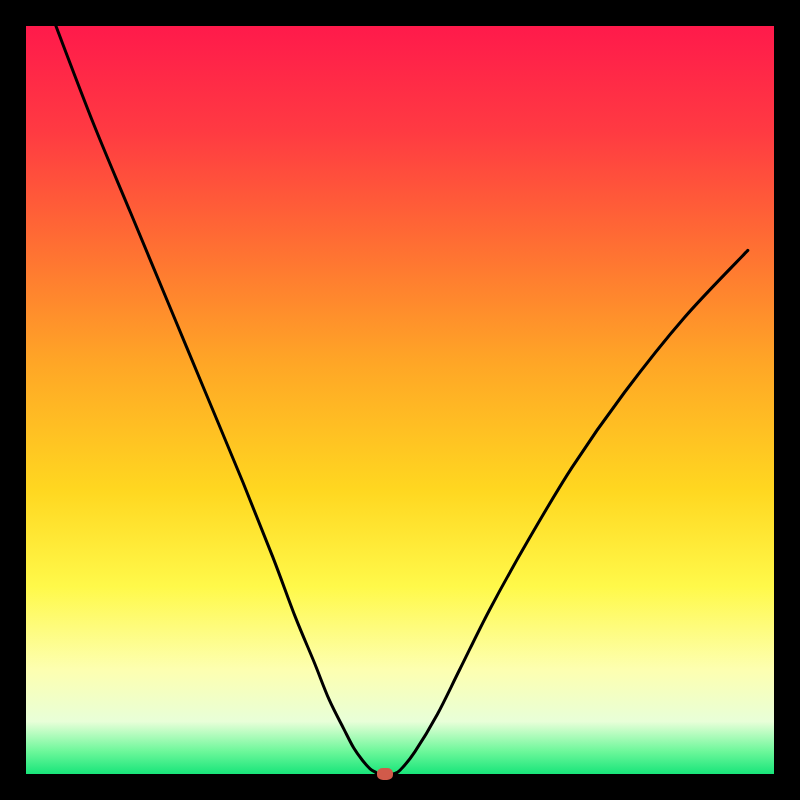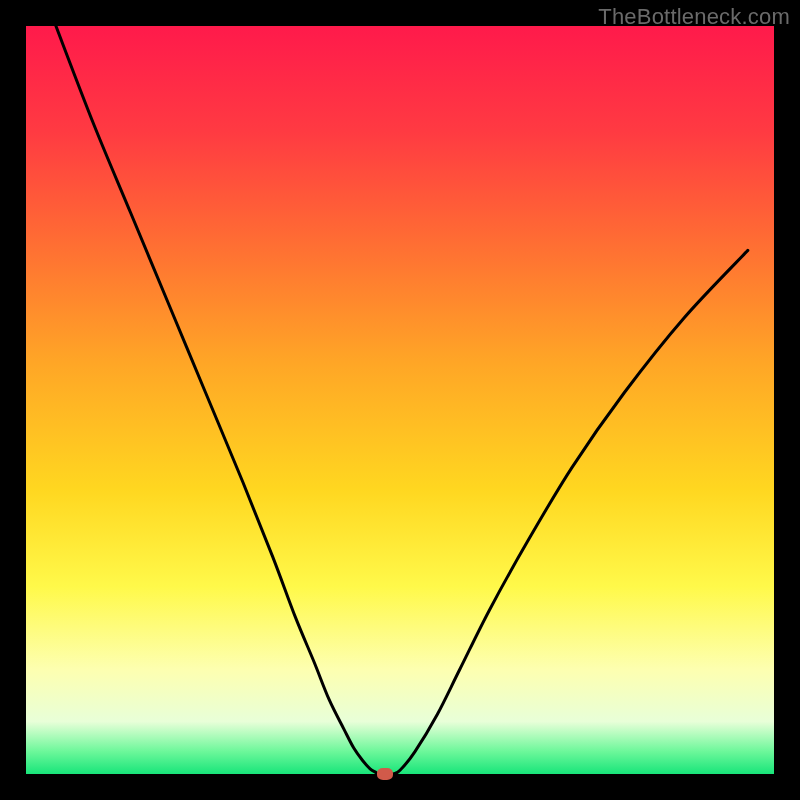--- a/index.html
+++ b/index.html
@@ -73,15 +73,14 @@
   <div class="plot-area">
 
     <svg class="curve" viewBox="0 0 748 748" preserveAspectRatio="none">
       <path id="curve-path" d="M 29.92 0.00 C 36.15 16.21, 54.85 66.07, 67.32 97.24 C 79.79 128.41, 92.25 157.08, 104.72 187.00 C 117.19 216.92, 129.65 246.84, 142.12 276.76 C 154.59 306.68, 167.05 336.60, 179.52 366.52 C 191.99 396.44, 205.70 428.85, 216.92 456.28 C 228.14 483.71, 238.11 508.64, 246.84 531.08 C 255.57 553.52, 262.42 573.47, 269.28 590.92 C 276.14 608.37, 282.37 622.09, 287.98 635.80 C 293.59 649.51, 297.95 661.98, 302.94 673.20 C 307.93 684.42, 313.79 695.02, 317.90 703.12 C 322.01 711.22, 324.51 716.58, 327.62 721.82 C 330.74 727.06, 333.86 731.05, 336.60 734.54 C 339.34 738.03, 341.84 740.77, 344.08 742.76 C 346.32 744.76, 348.82 745.63, 350.06 746.50 C 351.31 747.38, 348.82 747.75, 351.56 748.00 C 354.30 748.25, 362.78 748.62, 366.52 748.00 C 370.26 747.38, 370.26 748.00, 374.00 744.26 C 377.74 740.52, 382.73 734.91, 388.96 725.56 C 395.19 716.21, 403.92 701.87, 411.40 688.16 C 418.88 674.45, 425.11 660.73, 433.84 643.28 C 442.57 625.83, 452.54 604.63, 463.76 583.44 C 474.98 562.25, 487.45 539.81, 501.16 516.12 C 514.87 492.43, 529.83 466.25, 546.04 441.32 C 562.25 416.39, 579.70 391.45, 598.40 366.52 C 617.10 341.59, 637.67 315.41, 658.24 291.72 C 678.81 268.03, 711.22 235.62, 721.82 224.40" fill="none" stroke="#000" stroke-width="3" stroke-linejoin="round" stroke-linecap="round"></path>
     </svg>
 
     <div id="marker" class="marker" style="left: 359.04px; top: 748px; background: rgb(209, 90, 74);"></div>
 
   </div>
 
-  <div class="watermark">TheBottleneck.com</div>
 
 </div>
 
 </body></html>

